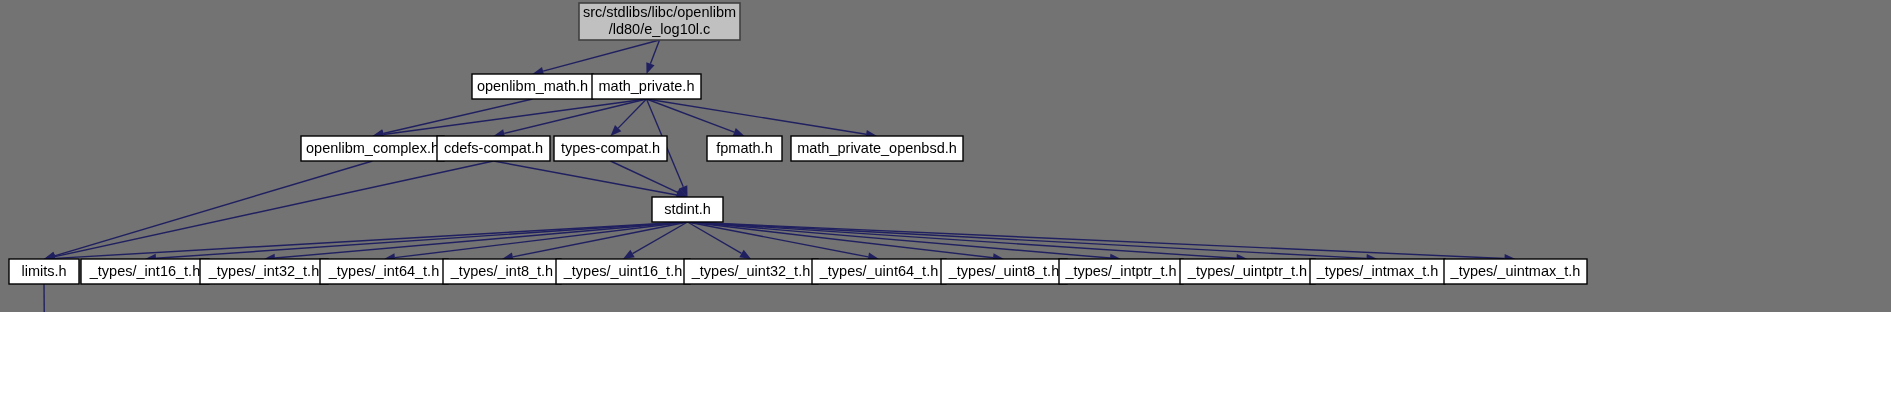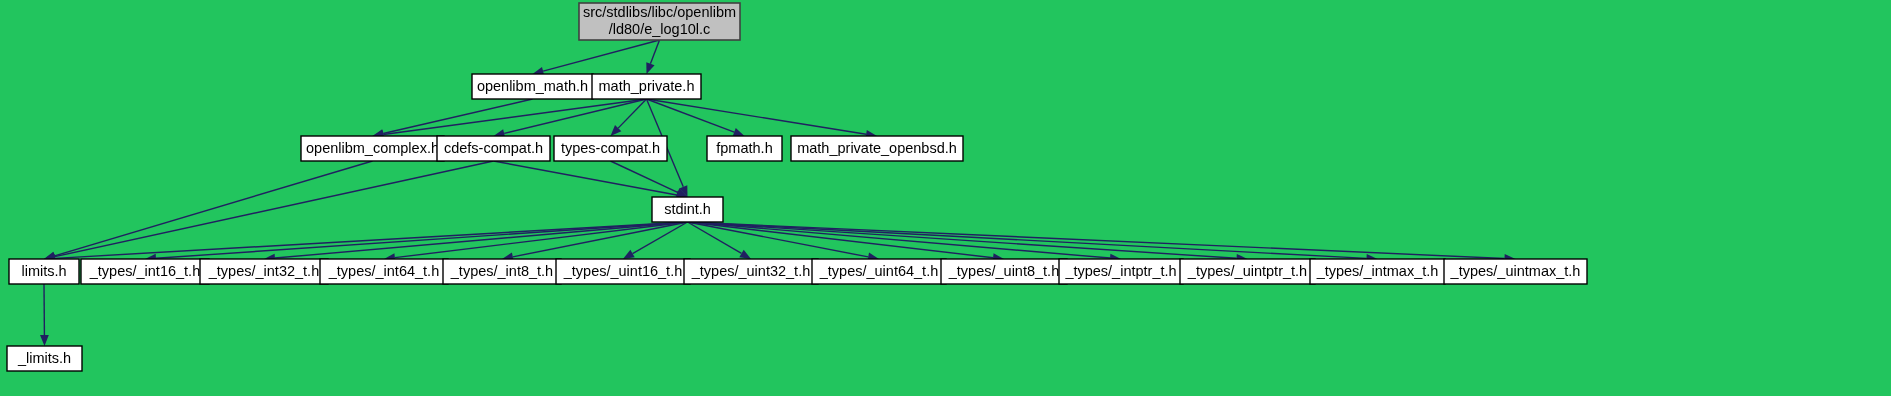--- a/index.html
+++ b/index.html
@@ -4,22 +4,22 @@
 <title>Include dependency graph</title>
 <style>
   html, body {
     margin: 0;
     padding: 0;
     background: #ffffff;
   }
   #canvas-wrap {
     position: relative;
     width: 1891px;
-    height: 396px;
-    background: #22c55e;
+    height: 312px;
+    background: #737373;
     overflow: hidden;
     font-family: "Liberation Sans", sans-serif;
   }
   svg#graph {
     position: absolute;
     left: 0;
     top: 0;
     width: 1891px;
     height: 416px;
     display: block;

